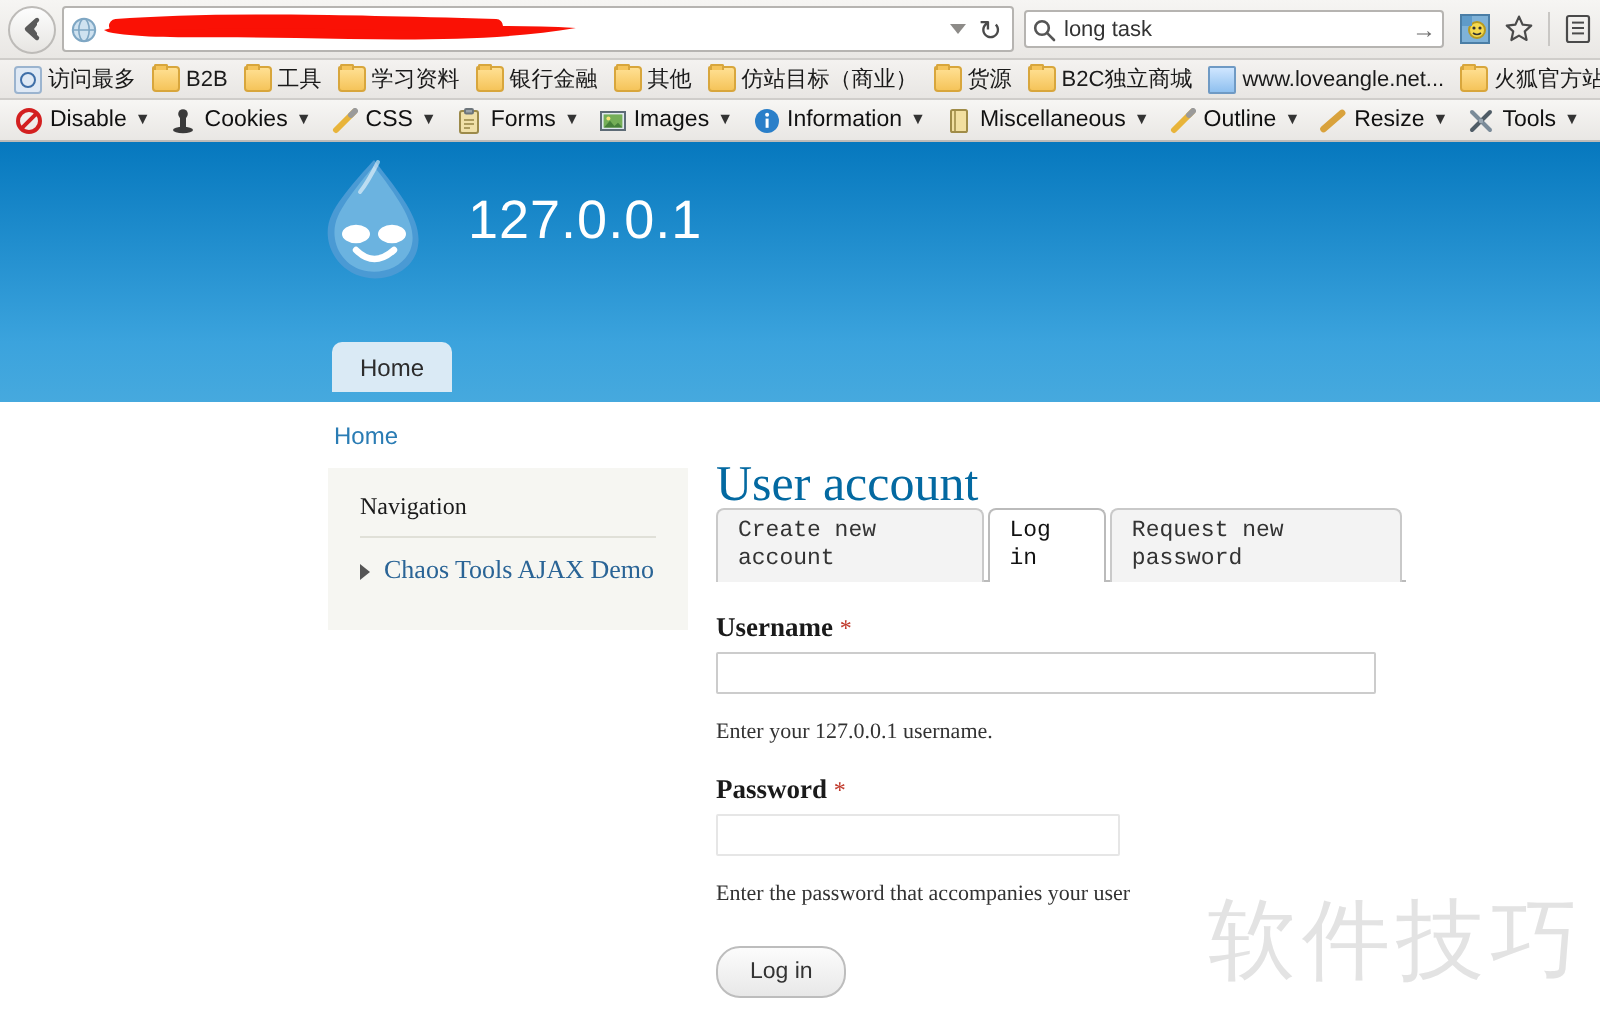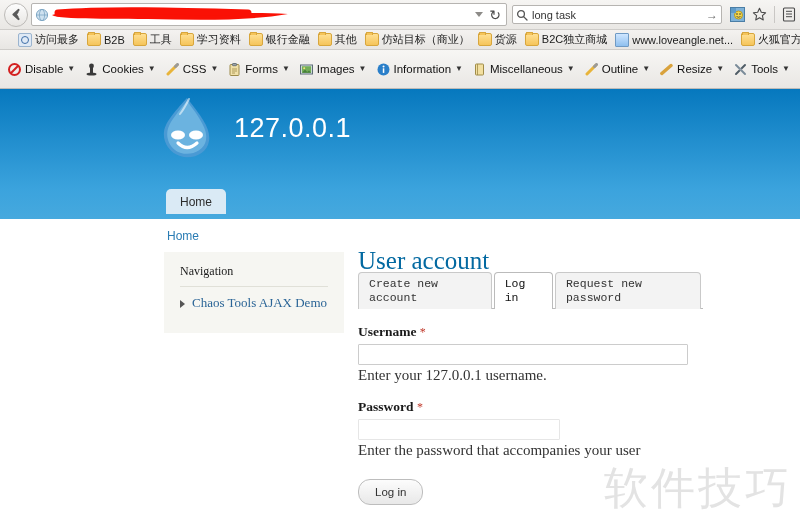--- a/index.html
+++ b/index.html
@@ -141,21 +141,21 @@
     width: 1px;
     height: 17px;
     background: #c9c7c4;
   }
 
   
   .bookmarks-row {
     height: 20px;
     display: flex;
     align-items: center;
-    padding: 0 14px;
+    padding: 0 3px;
     box-sizing: border-box;
     background: linear-gradient(#f4f2f0, #e8e6e3);
     border-bottom: 1px solid #cfcdca;
     overflow: hidden;
     white-space: nowrap;
   }
   .bm-item {
     display: flex;
     align-items: center;
     gap: 3px;
@@ -202,21 +202,21 @@
   .img-ico {
     width: 12px; height: 12px;
     flex: none;
     background: linear-gradient(#cfe6ff, #8fc0ef);
     border: 1px solid #6f9ac4;
     border-radius: 1px;
   }
 
   
   .devtool-row {
-    height: 39px;
+    height: 21px;
     display: flex;
     align-items: center;
     padding: 0 3px;
     box-sizing: border-box;
     background: linear-gradient(#f7f6f4, #e9e7e4);
     border-bottom: 1px solid #bdbbb8;
     white-space: nowrap;
     overflow: hidden;
   }
   .dt-item {
@@ -406,23 +406,23 @@
     display: block;
     border-radius: 1px;
   }
   
   .text-input.faint {
     width: 202px;
     border-color: #e6e6e6;
   }
   .form-desc {
     font-family: "Liberation Serif", serif;
-    font-size: 15px;
+    font-size: 11px;
     color: #333;
-    margin-top: 2px;
+    margin-top: 13px;
   }
 
   .btn-login {
     margin-top: 20px;
     font-size: 11.5px;
     color: #333;
     background: linear-gradient(#fcfcfc, #e8e8e8);
     border: 1px solid #bdbdbd;
     border-radius: 12px;
     padding: 6px 16px;

